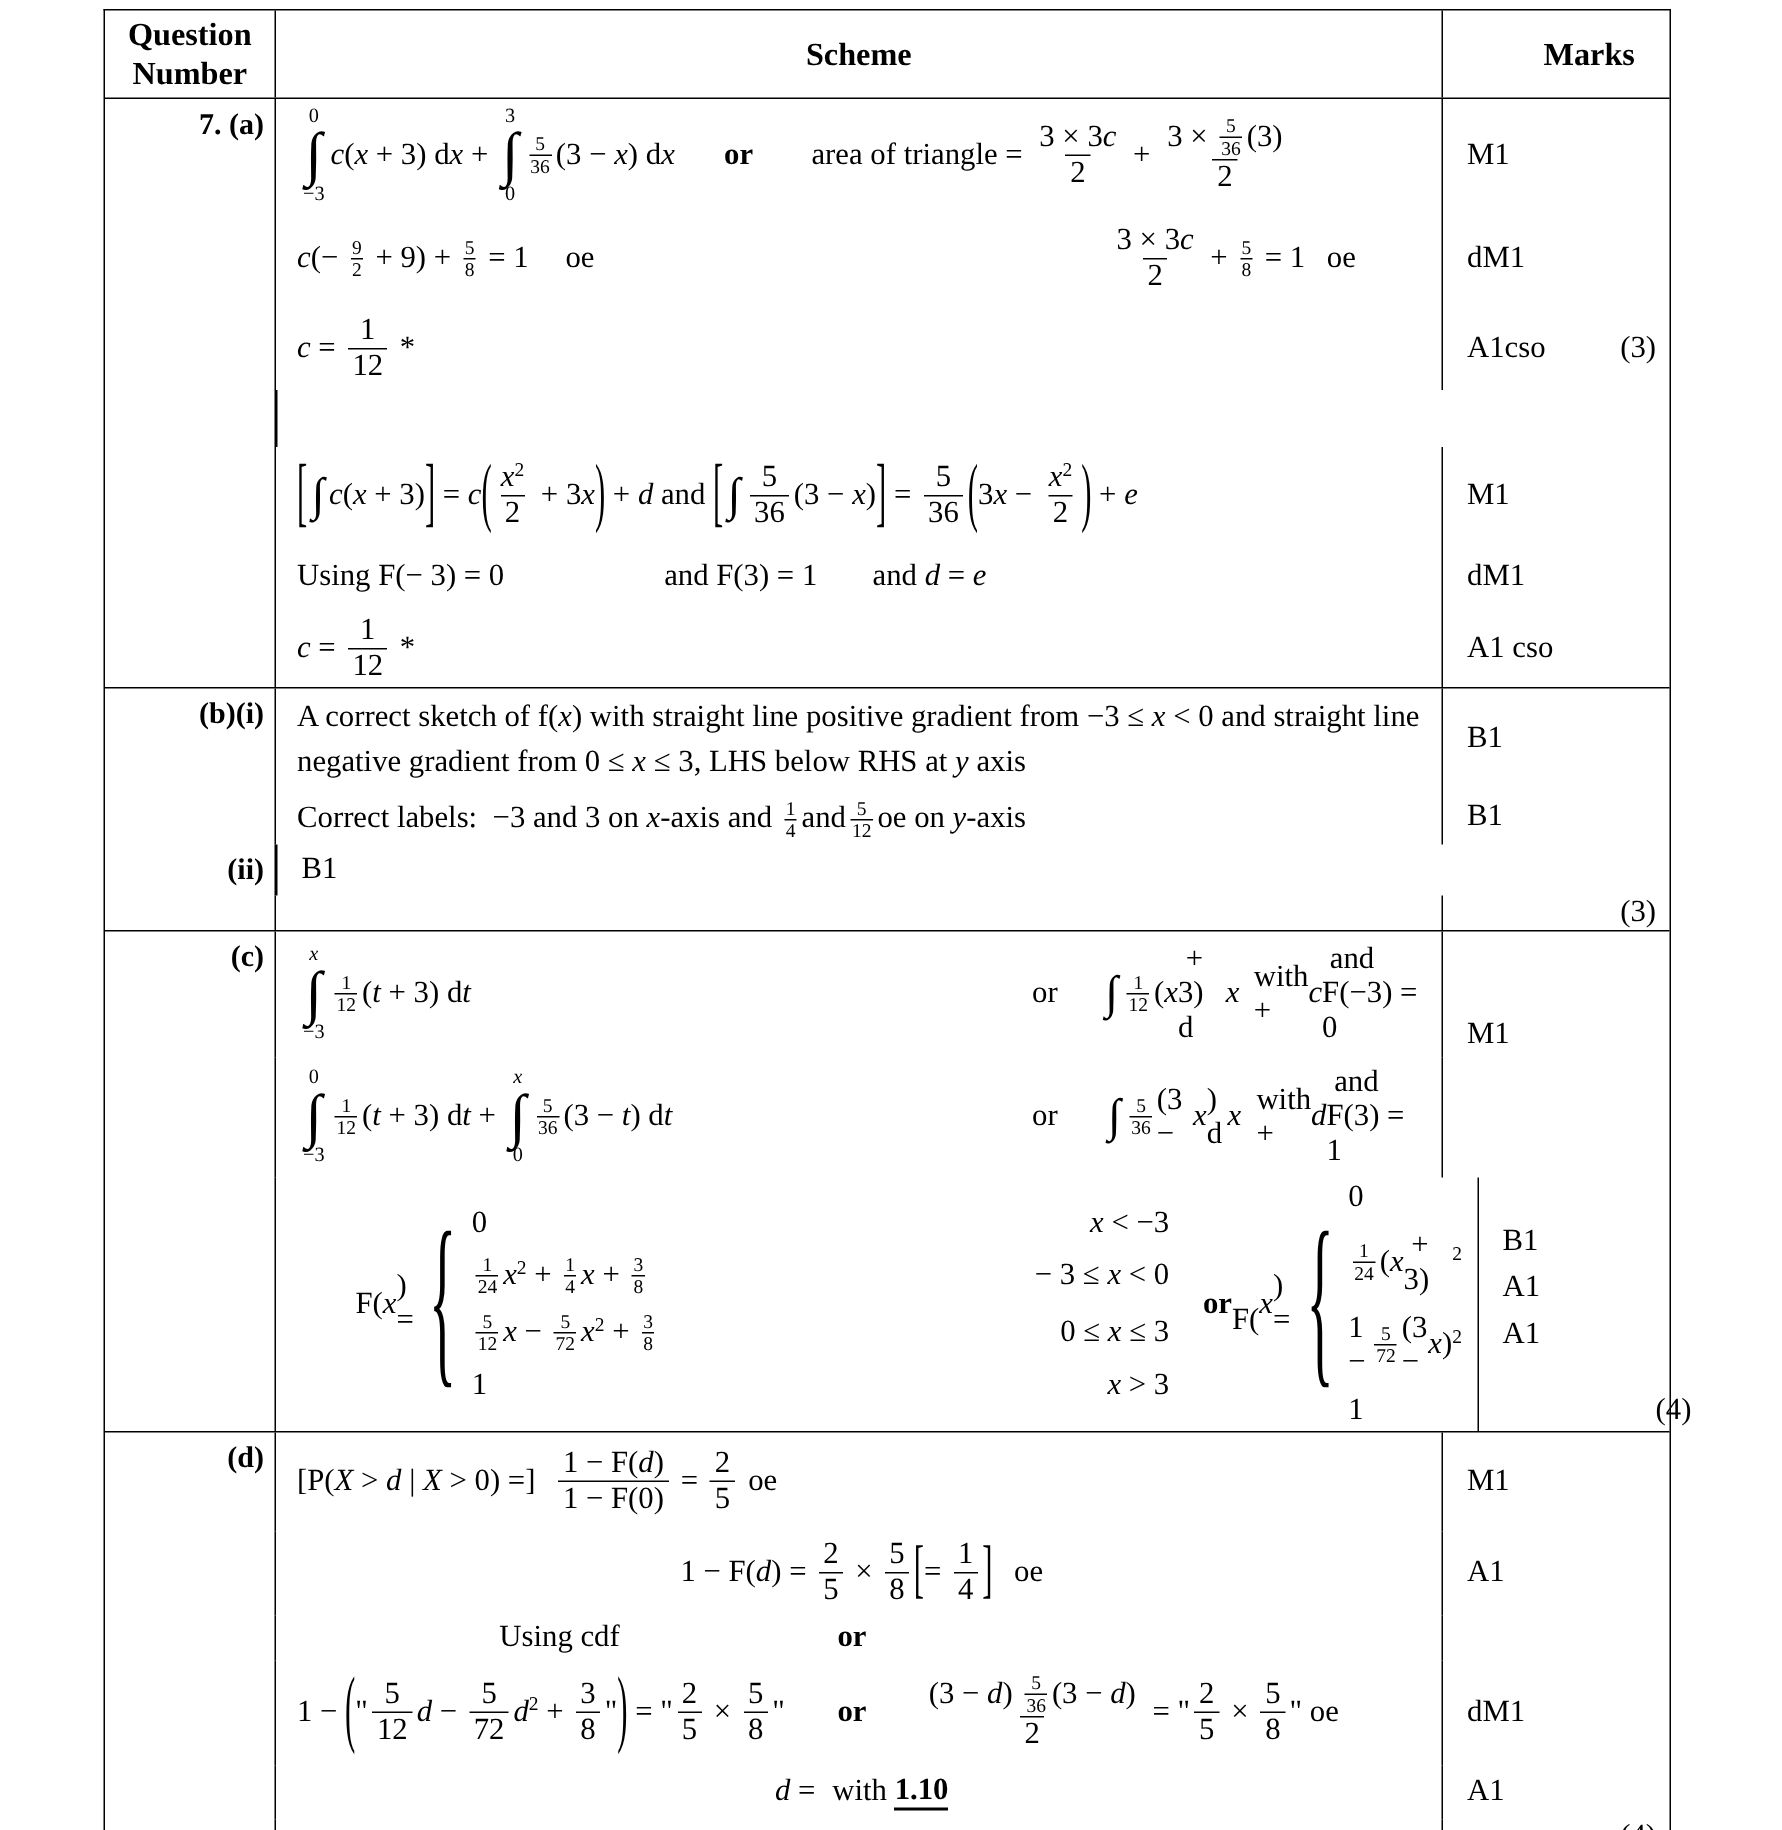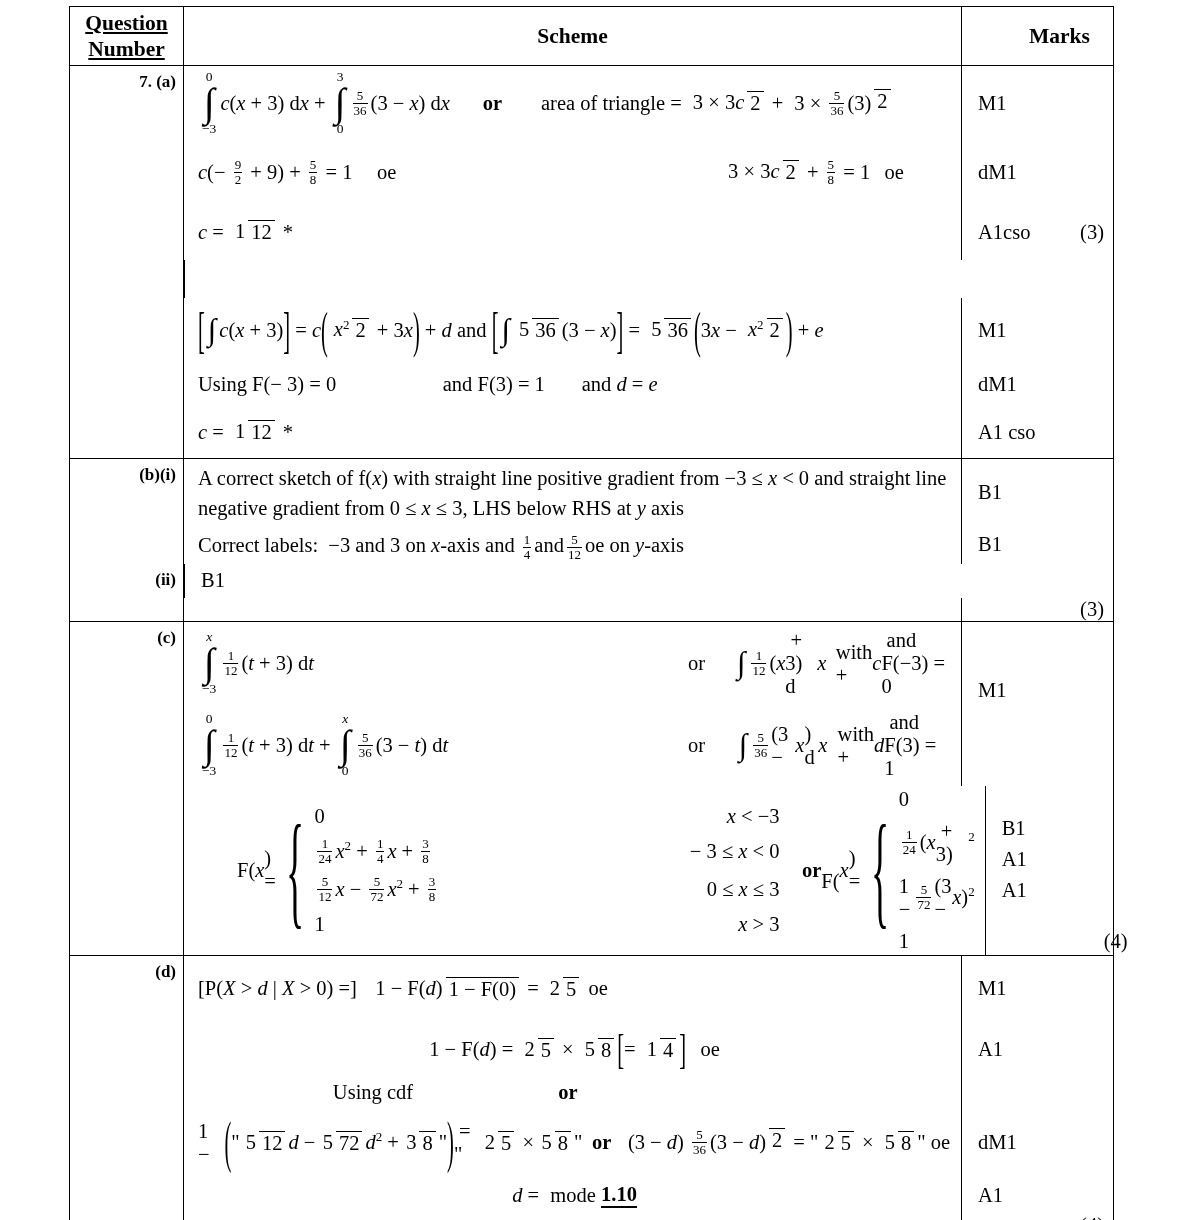--- a/index.html
+++ b/index.html
@@ -1,44 +1,44 @@
 <!DOCTYPE html>
 <html><head>
 <meta charset="utf-8">
 <style>
   html,body{margin:0;padding:0;background:#ffffff;}
   body{width:1188px;height:1220px;overflow:hidden;font-family:"Liberation Serif",serif;color:#000;}
   .tbl{position:absolute;left:69px;top:6px;width:1043px;border:1.9px solid #000;border-bottom:none;background:#fff;}
   .grid{display:grid;grid-template-columns:114px 1fr 152px;}
   .hrow{border-bottom:1.8px solid #000;}
   .hc{display:flex;flex-direction:column;align-items:center;justify-content:center;font-weight:bold;font-size:21.5px;line-height:1.22;padding:3px 0;}
-  .hc.qh{border-right:1.8px solid #000;text-decoration:underline;}
+  .hc.qh{border-right:1.8px solid #000;}
   .hc.mh{border-left:1.8px solid #000;padding-left:44px;}
   .qrow{border-bottom:1.8px solid #000;}
   .line{display:grid;grid-template-columns:114px 1fr 152px;}
-  .qc{border-right:1.8px solid #000;text-align:right;font-weight:bold;font-size:17px;padding:6px 7px 0 2px;}
+  .qc{border-right:1.8px solid #000;text-align:right;font-weight:bold;font-size:20px;padding:6px 7px 0 2px;}
   .sc{display:flex;align-items:center;padding:2px 10px 2px 14px;font-size:20.5px;}
   .sc.txt{display:block;line-height:1.45;padding-top:5px;}
   .sc.center{justify-content:center;}
   .mc{border-left:1.8px solid #000;display:flex;align-items:center;padding:0 9px 0 16px;font-size:20.5px;}
   .mc.right{justify-content:flex-end;}
   .mc.pair{justify-content:space-between;}
   .mc.low{align-items:flex-end;padding-bottom:4px;}
   .mc.colT{flex-direction:column;align-items:stretch;justify-content:center;padding-top:4px;padding-bottom:2px;}
   .mc .mgi{margin:4px 0;}
   .mc .sp1{flex:1;}
   .mc .mt{text-align:right;}
   .rm,.it,.bd,.uu{white-space:pre-wrap;}
   .it{font-style:italic;}
   .bd{font-weight:bold;}
   .uu{font-weight:bold;border-bottom:2.4px solid #000;padding-bottom:0px;}
   sup{font-size:13px;position:relative;top:-0.45em;align-self:center;line-height:1;}
   .spx{display:inline-block;}
   .gap{flex:1 1 auto;}
-  .fr{display:inline-flex;flex-direction:row;align-items:flex-start;vertical-align:middle;margin:0 3px;line-height:1.12;}
+  .fr{display:inline-flex;flex-direction:column;align-items:center;vertical-align:middle;margin:0 3px;line-height:1.12;}
   .fr .num,.fr .den{display:flex;align-items:center;justify-content:center;white-space:pre;padding:0 3px;}
   .fr .den{border-top:1.6px solid #000;}
   .sfr{display:inline-flex;flex-direction:column;align-items:center;vertical-align:middle;font-size:13px;line-height:1.08;margin:0 3px;}
   .sfr .num,.sfr .den{padding:0 1px;white-space:pre;}
   .sfr .den{border-top:1.1px solid #000;}
   .iw{display:inline-flex;flex-direction:column;align-items:center;line-height:1;margin:0 4px;vertical-align:middle;}
   .iw .lim{font-size:13.5px;line-height:1.1;display:flex;white-space:pre;}
   .iw .sg{font-size:40px;line-height:0.92;}
   .isolo{font-size:31px;line-height:0.8;display:inline-block;margin:0 3px;vertical-align:middle;}
   .str{display:inline-block;vertical-align:middle;line-height:1;transform-origin:center;}
@@ -473,21 +473,21 @@
           <div class="mc">
             <span>dM1</span>
           </div>
         </div>
         <div class="line" style="min-height: 36px;">
           <div class="qc"></div>
           <div class="sc center">
             <span class="it">d</span>
             <span class="rm"> = </span>
             <span class="spx" style="width: 0.3em;"></span>
-            <span class="rm">mode </span>
+            <span class="rm">with </span>
             <span class="uu">1.10</span>
           </div>
           <div class="mc">
             <span>A1</span>
           </div>
         </div>
         <div class="line" style="min-height: 20px;">
           <div class="qc"></div>
           <div class="sc"></div>
           <div class="mc right">

